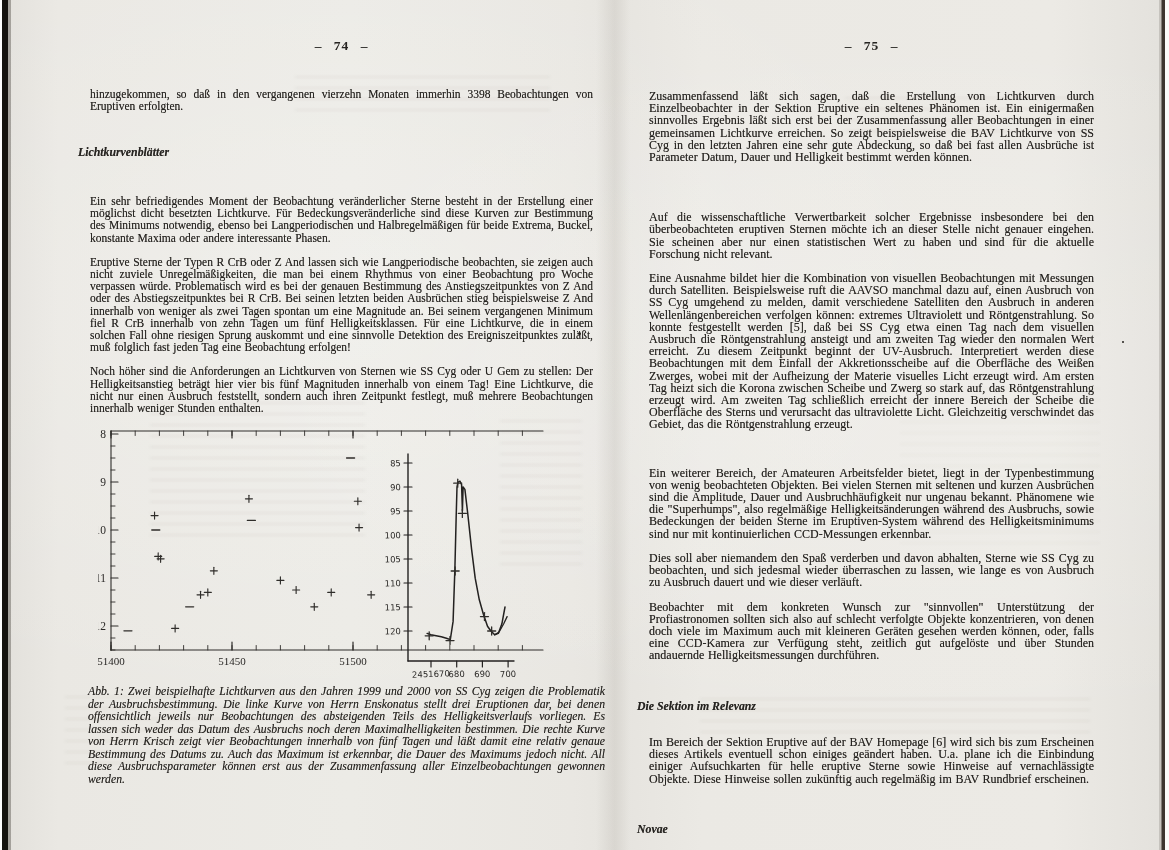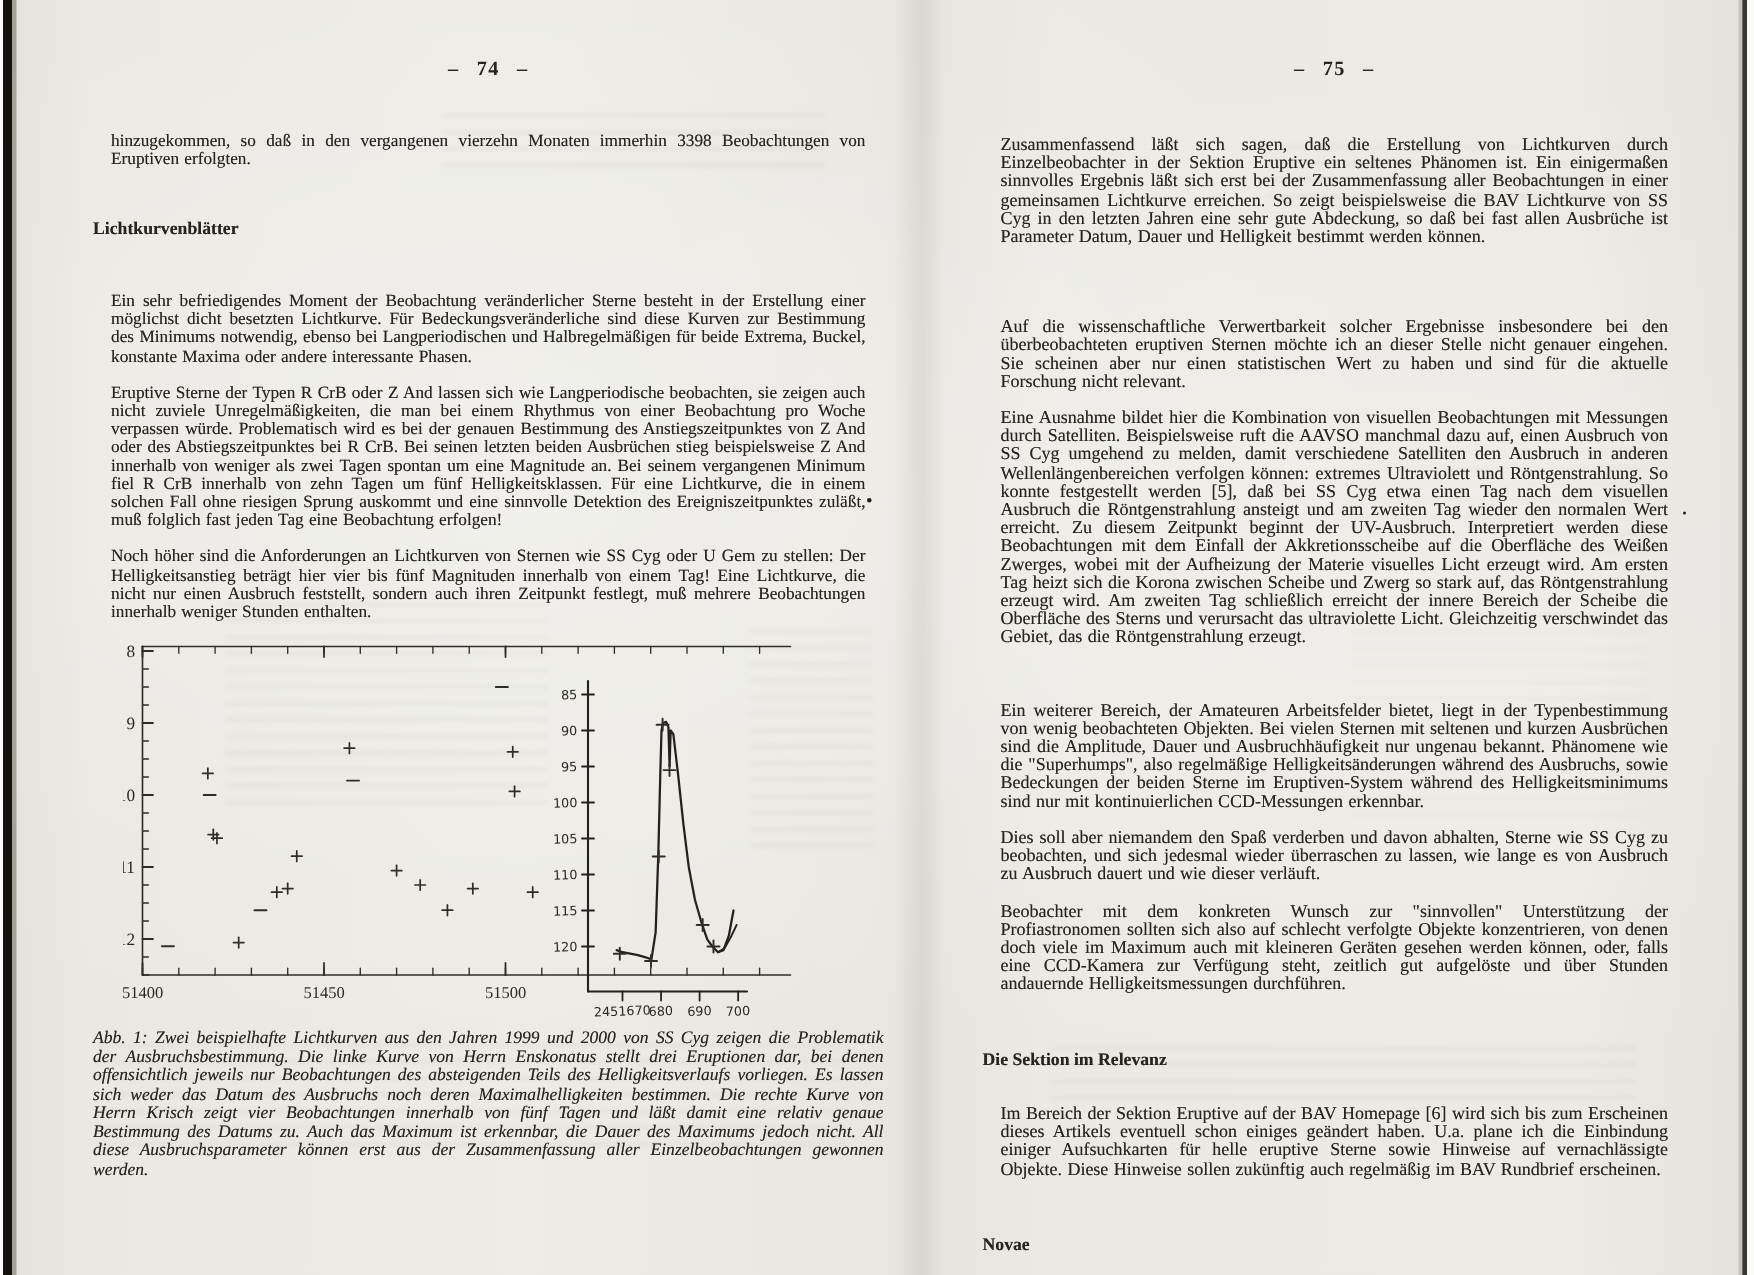--- a/index.html
+++ b/index.html
@@ -16,31 +16,31 @@
       radial-gradient(ellipse at 78% 45%, rgba(255,255,255,0.18), transparent 55%),
       linear-gradient(90deg,#e2e0db 0,#eae8e3 5%,#ecebe6 30%,#e9e7e2 49%,#e6e4df 53%,#ebe9e4 60%,#eceae5 90%,#e4e2dd 99%);
   }
   .edgeL{position:absolute;left:0;top:0;width:11px;height:850px;
     background:linear-gradient(90deg,#fdfdfd 0 2px,#14120e 2px 8px,rgba(45,40,33,0.35) 8px 11px);}
   .edgeR{position:absolute;right:0;top:0;width:10px;height:850px;
     background:linear-gradient(90deg,rgba(60,55,48,0.18) 0 2px,#3c3630 3px 6px,#fbfbfa 6px 10px);}
   .gutter{position:absolute;left:596px;top:0;width:34px;height:850px;
     background:linear-gradient(90deg,transparent,rgba(120,112,100,0.10) 45%,rgba(120,112,100,0.12) 55%,transparent);}
   .page{position:absolute;top:38px;}
-  .pl{left:62px;width:527px;}
-  .pr{left:655px;width:469px;}
+  .pl{left:78px;width:527px;}
+  .pr{left:637px;width:469px;}
   .pnum{text-align:center;font-weight:bold;font-size:13.5px;word-spacing:7px;letter-spacing:1px;}
   p.b{font-size:11.5px;line-height:12.2px;text-align:justify;margin:12px;word-spacing:0.6px;
       text-shadow:0 0 0.3px rgba(35,30,25,0.55);}
   .pr p.b{font-size:12px;}
   h3.sec{font-size:11.8px;line-height:12.5px;font-weight:bold;margin:0;
-      text-shadow:0 0 0.3px rgba(35,30,25,0.55);} .g12{height:12px;} .g22{height:22px;} .g24{height:24px;} .g26{height:26px;}
+      text-shadow:0 0 0.3px rgba(35,30,25,0.55);font-style:italic;} .g12{height:12px;} .g22{height:22px;} .g24{height:24px;} .g26{height:26px;}
   .fig{position:relative;height:258px;margin-top:6px;}
   .fig svg{position:absolute;left:20px;top:0;}
-  p.cap{font-style:italic;font-size:11.7px;line-height:12.5px;text-align:justify;margin:2px 0 0 0;
+  p.cap{font-style:italic;font-size:11.7px;line-height:12.5px;text-align:justify;margin:2px 0 0 10px;
       word-spacing:1px;text-shadow:0 0 0.3px rgba(35,30,25,0.5);}
   .sm{position:absolute;filter:blur(1.4px);opacity:0.55;pointer-events:none;
       background:repeating-linear-gradient(180deg, rgba(105,98,86,0.13) 0 2px, transparent 2px 11px);}
   .speck{position:absolute;background:#23201c;border-radius:50%;}
 </style>
 </head>
 <body>
 
 <div class="scan"></div>
 <div class="gutter"></div>

